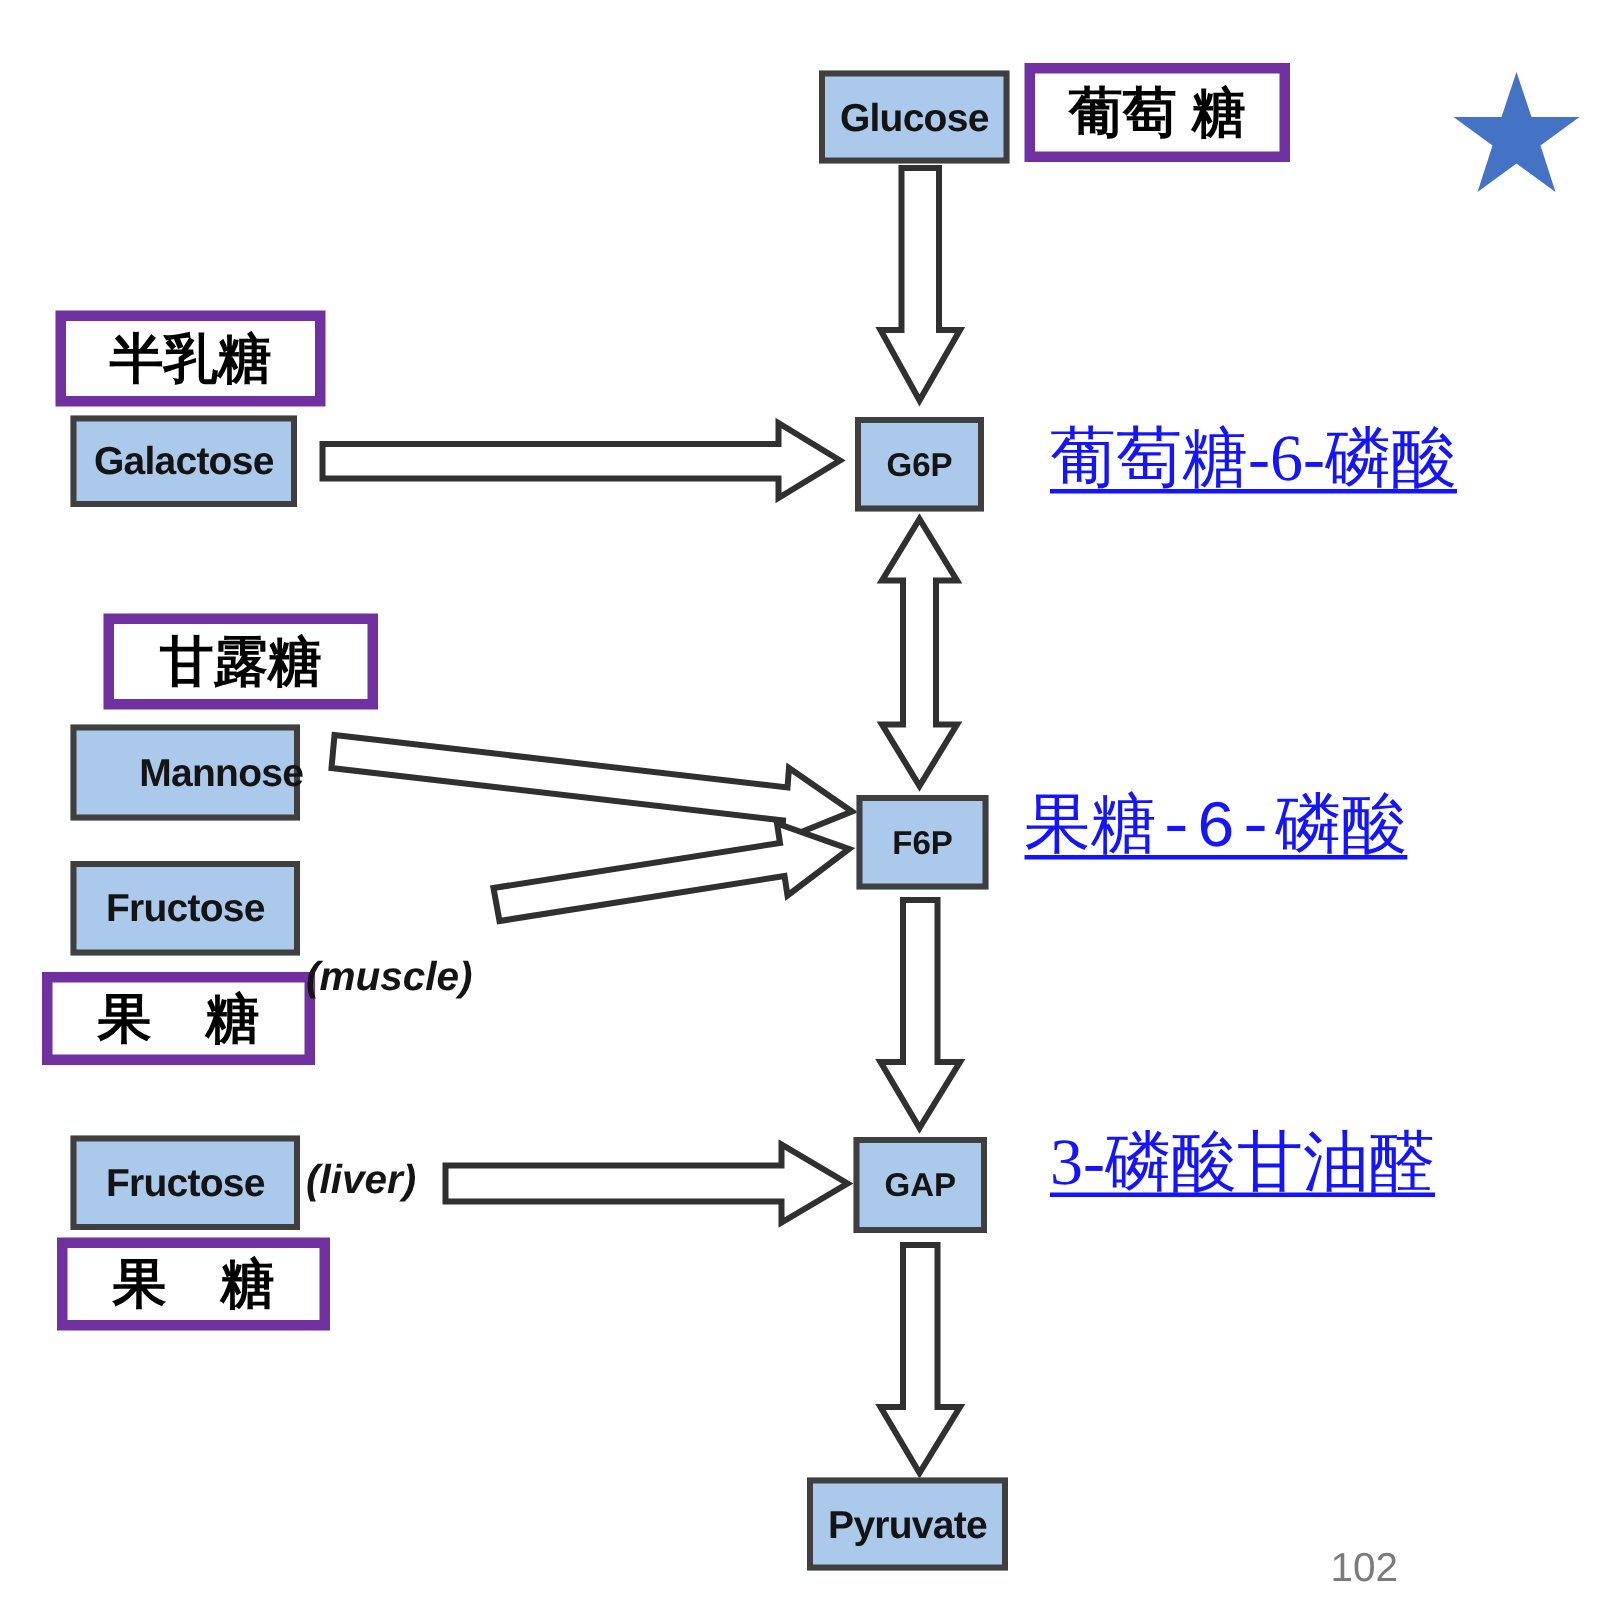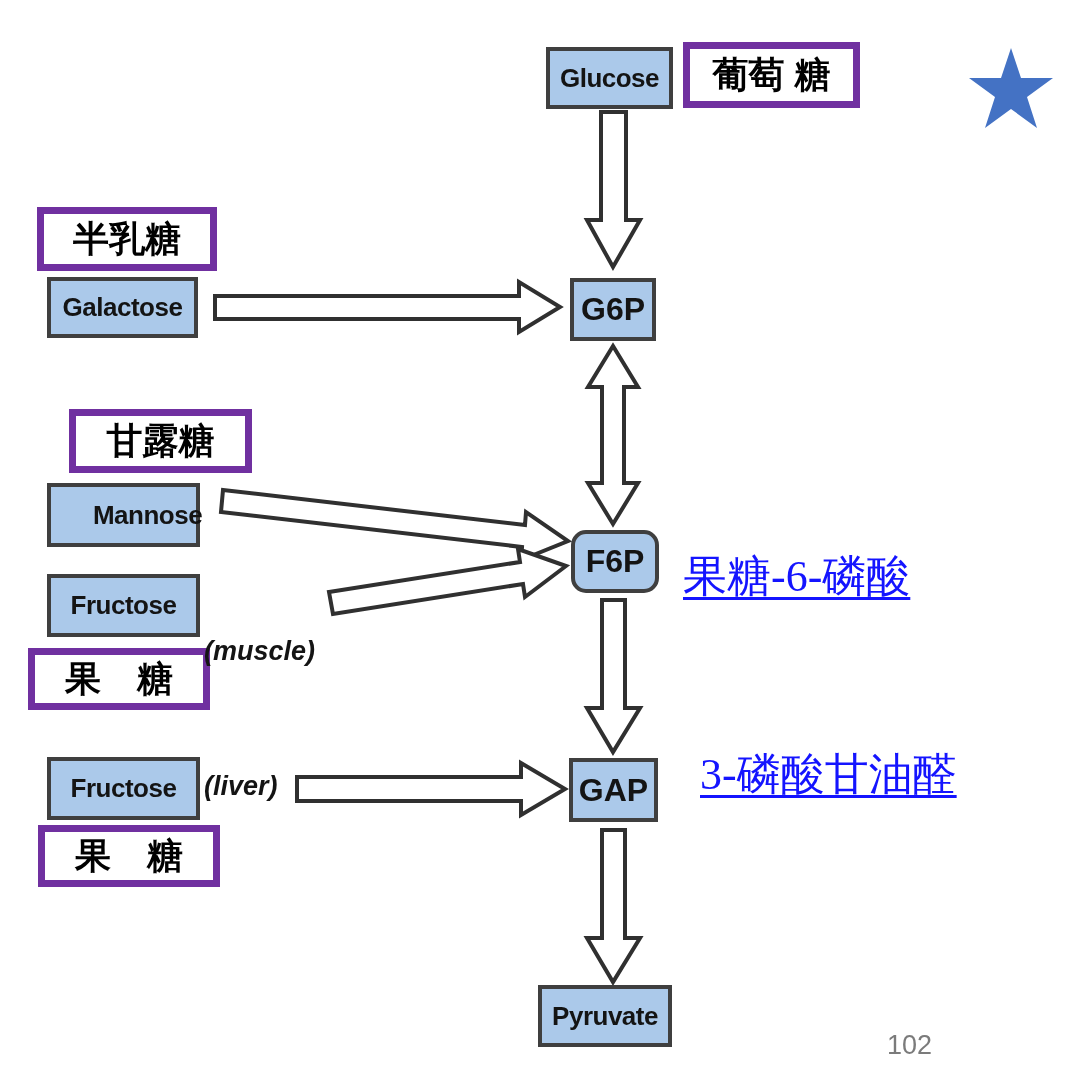--- a/index.html
+++ b/index.html
@@ -10,21 +10,21 @@
   #arrow-layer{position:absolute;left:0;top:0;width:1069px;height:1073px;}
   .block-arrow{fill:#ffffff;stroke:#303030;stroke-width:4;stroke-linejoin:miter;}
   .star{fill:var(--star-blue,#4472C4);}
   .node{
     position:absolute;box-sizing:border-box;
     background:var(--node-fill,#ABC9EA);
     border:4px solid var(--node-border,#3F3F3F);
     display:flex;align-items:center;justify-content:center;
     font-weight:bold;font-size:26px;color:#141414;letter-spacing:-0.5px;
   }
-  .node--small{font-size:32px;letter-spacing:0;}
+  .node--small{font-size:22px;letter-spacing:0;}
   .cnbox{
     position:absolute;box-sizing:border-box;background:#ffffff;
     border:7px solid var(--purple-border,#7030A0);
     display:flex;align-items:center;justify-content:center;
     font-weight:bold;font-size:36px;color:#000000;white-space:pre;
   }
   .bluelink{
     position:absolute;color:var(--link-blue,#1414FF);
     font-family:"Liberation Serif",serif;
     font-size:44px;line-height:1.15;white-space:nowrap;
@@ -53,31 +53,32 @@
     <polygon class="block-arrow" points="297,777 521,777 521,763 565,789 521,815 521,801 297,801"></polygon>
     <path class="star" d="M 1011,48 L 1021,78 L 1053,78 L 1027,97 L 1037,128 L 1011,109 L 985,128 L 995,97 L 969,78 L 1001,78 Z"></path>
   </svg>
 
   <div class="node" style="left:546px;top:47px;width:127px;height:62px;">Glucose</div>
   <div class="node" style="left:47px;top:277px;width:151px;height:61px;">Galactose</div>
   <div class="node" style="left:47px;top:483px;width:153px;height:64px;padding-left:48px;">Mannose</div>
   <div class="node" style="left:47px;top:574px;width:153px;height:63px;">Fructose</div>
   <div class="node" style="left:47px;top:757px;width:153px;height:63px;">Fructose</div>
   <div class="node node--small" style="left:570px;top:278px;width:86px;height:63px;">G6P</div>
-  <div class="node node--small" style="left:571px;top:530px;width:88px;height:63px;border-radius:15px;">F6P</div>
+  <div class="node node--small" style="left:571px;top:530px;width:88px;height:63px;">F6P</div>
   <div class="node node--small" style="left:569px;top:758px;width:89px;height:64px;">GAP</div>
   <div class="node" style="left:538px;top:985px;width:134px;height:62px;">Pyruvate</div>
 
   <div class="cnbox" style="left:683px;top:42px;width:177px;height:66px;">葡萄 糖</div>
   <div class="cnbox" style="left:37px;top:207px;width:180px;height:64px;">半乳糖</div>
   <div class="cnbox" style="left:37px;top:409px;width:183px;height:64px;margin-left:32px;">甘露糖</div>
   <div class="cnbox" style="left:28px;top:648px;width:182px;height:62px;">果　糖</div>
   <div class="cnbox" style="left:38px;top:825px;width:182px;height:62px;">果　糖</div>
 
-  <div class="bluelink" style="left:683px;top:552px;">果糖-6-磷酸</div>
+  <div class="bluelink" style="left:700px;top:281px;">葡萄糖-6-磷酸</div>
+  <div class="bluelink" style="left:683px;top:528px;font-family:Liberation Mono, monospace;">果糖-6-磷酸</div>
   <div class="bluelink" style="left:700px;top:750px;">3-磷酸甘油醛</div>
 
   <div class="note" style="left:204px;top:588px;margin-top:48px;">(muscle)</div>
   <div class="note" style="left:204px;top:771px;">(liver)</div>
 
   <div class="pagenum" style="left:887px;top:1030px;">102</div>
 
 </div>
 
 </body></html>

